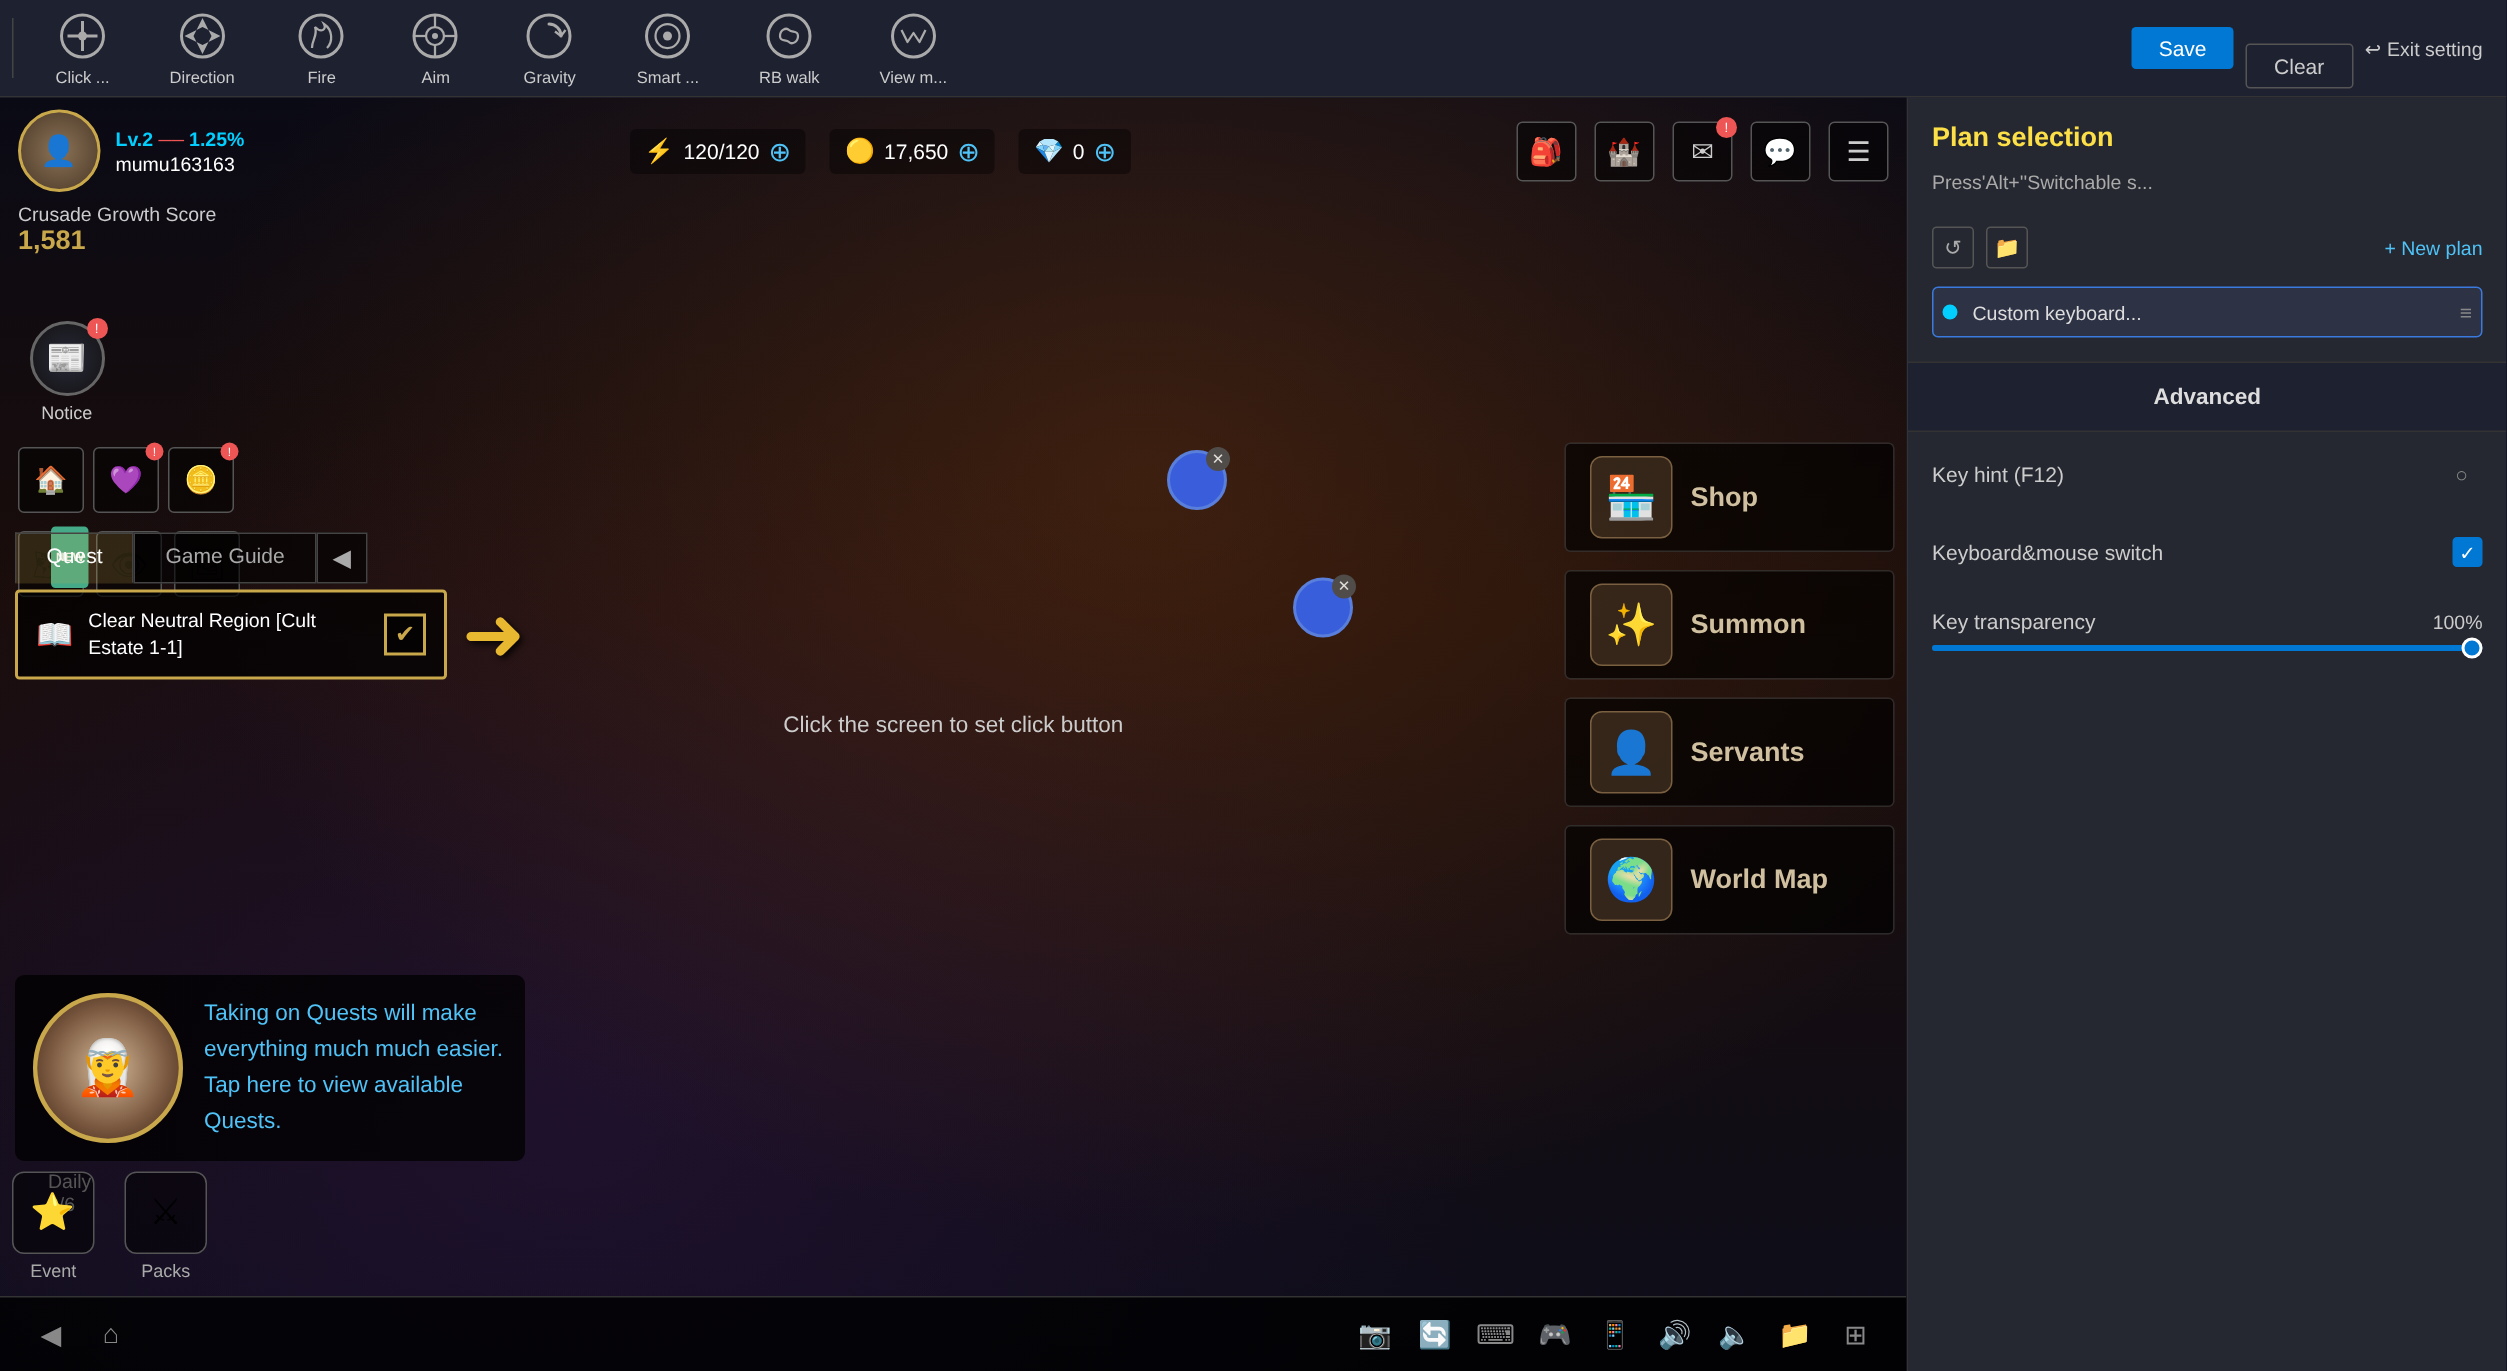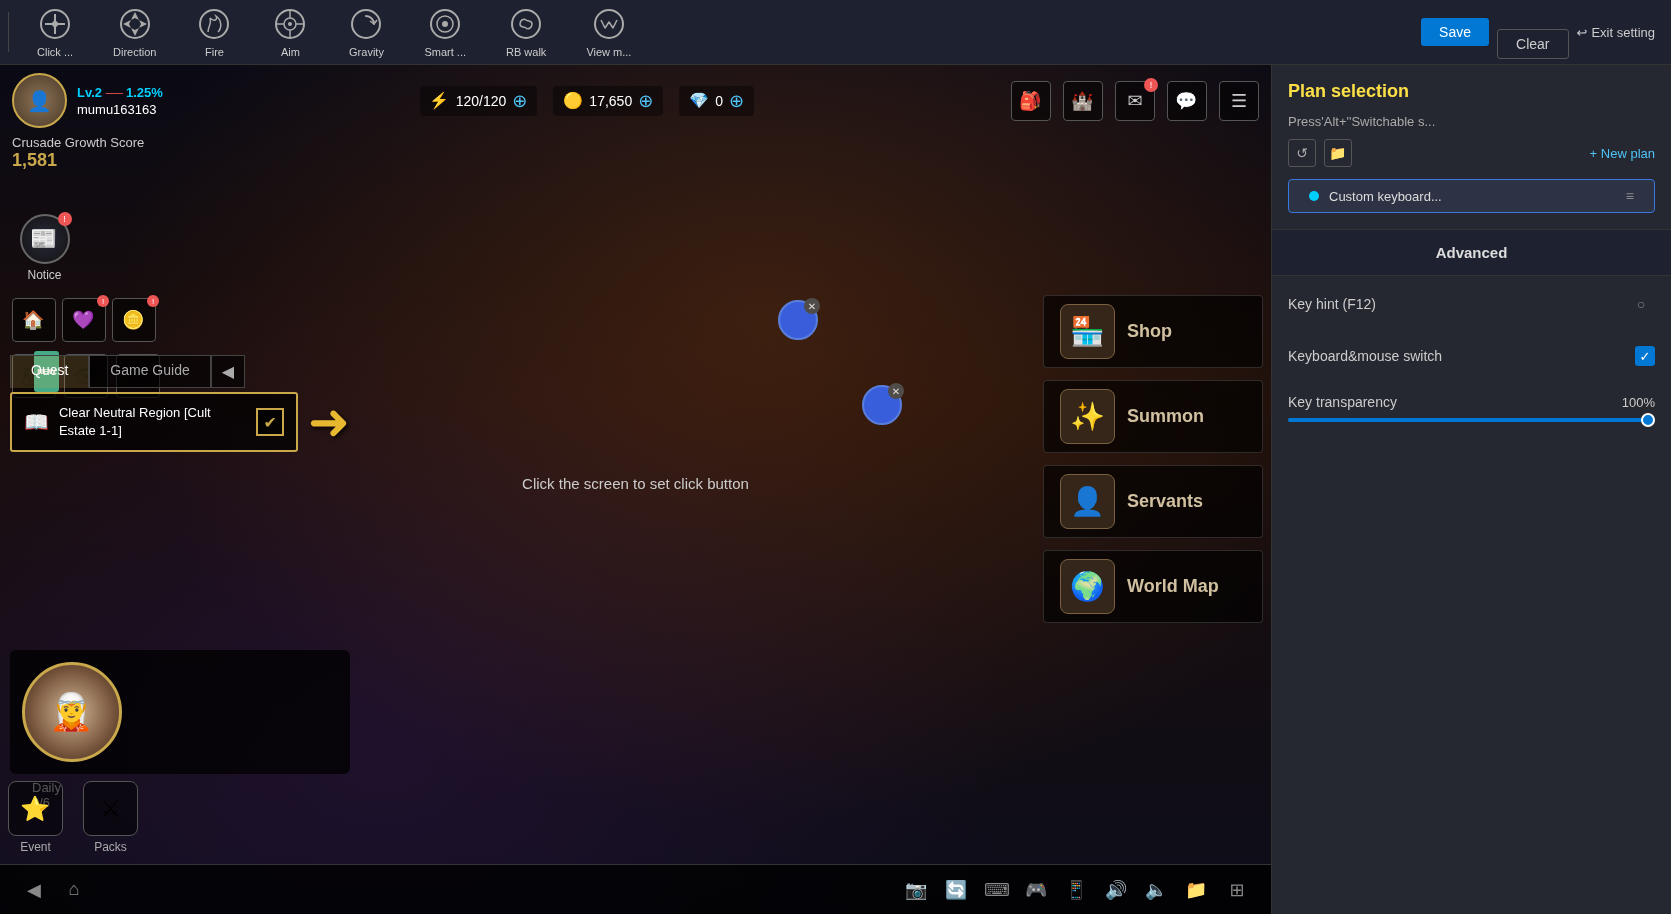--- a/index.html
+++ b/index.html
@@ -495,21 +495,21 @@
       color: #fde047;
       font-size: 18px;
       text-align: left;
       font-weight: 600;
       margin-bottom: 12px;
     }
 
     .plan-hint {
       color: #aaa;
       font-size: 13px;
-      margin-bottom: 10px;
+      margin-bottom: 22px;
     }
 
     .plan-actions {
       display: flex;
       align-items: center;
       justify-content: space-between;
       margin-bottom: 12px;
     }
     .plan-icons {
       display: flex;
@@ -531,21 +531,21 @@
     .new-plan-link {
       color: #4fc3f7;
       font-size: 13px;
       cursor: pointer;
     }
 
     .plan-item {
       display: flex;
       align-items: center;
       gap: 10px;
-      padding: 8px 20px;
+      padding: 8px 6px;
       background: #2e3245;
       border: 1px solid #3a7adf;
       border-radius: 4px;
     }
     .plan-dot {
       width: 10px;
       height: 10px;
       border-radius: 50%;
       background: #00cfff;
     }
@@ -840,20 +840,23 @@
     <div style="position:absolute; top:320px; left:862px;">
       <div class="drag-circle">
         <div class="drag-circle-close">✕</div>
       </div>
     </div>
 
     <div class="center-hint">Click the screen to set click button</div>
 
     <div class="quest-popup">
       <div class="quest-char-avatar">🧝</div>
+      <div class="quest-popup-text">
+        <span>Taking on </span><span style="color:#4fc3f7;">Quests</span><span> will make everything much much easier. Tap here to view available </span><span style="color:#4fc3f7;">Quests</span><span>.</span>
+      </div>
     </div>
 
     <div style="position:absolute; bottom:104px; left:32px; color:#aaa; font-size:13px;">
       <span>Daily</span>
       <br>
       <span>0/6</span>
     </div>
 
     <div class="bottom-left-icons">
       <div class="bottom-icon-item">

